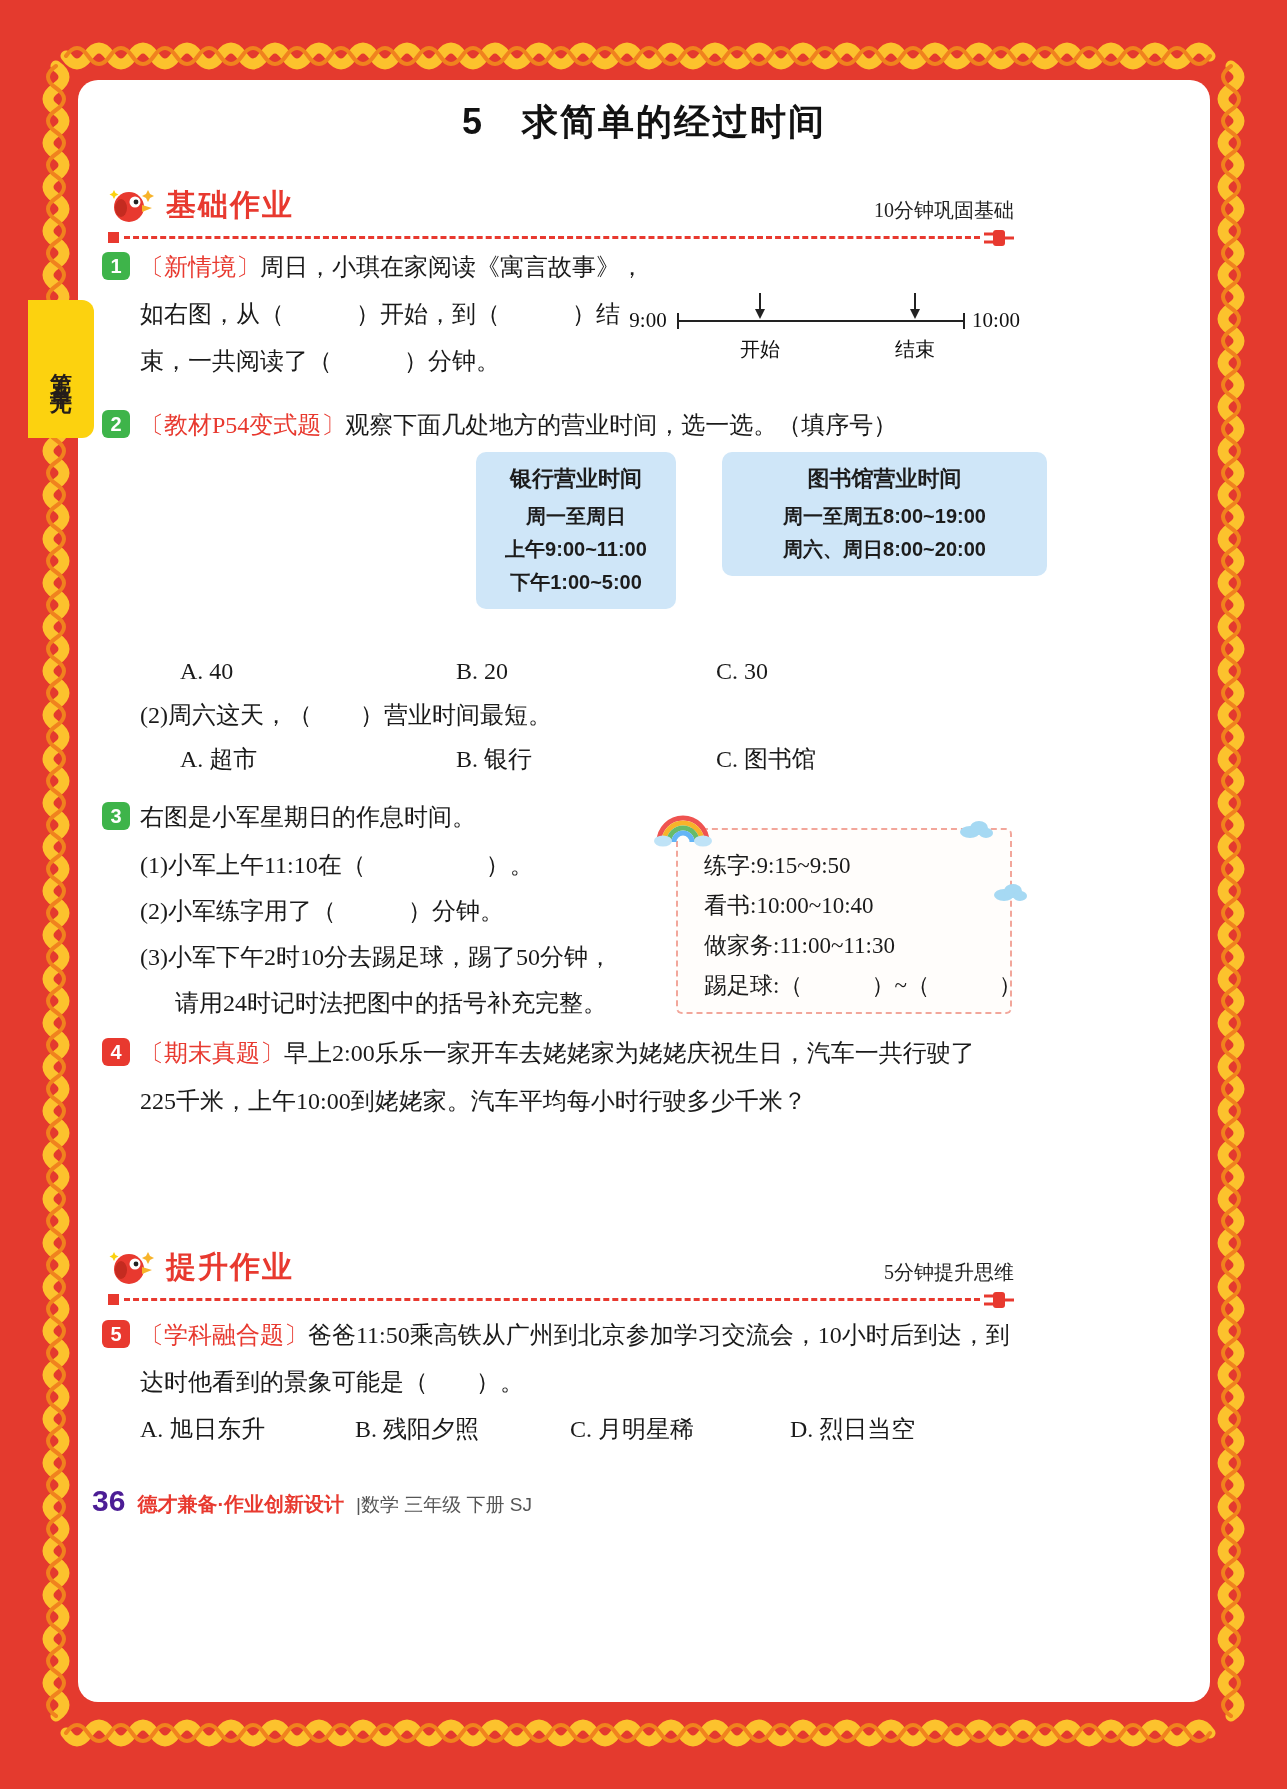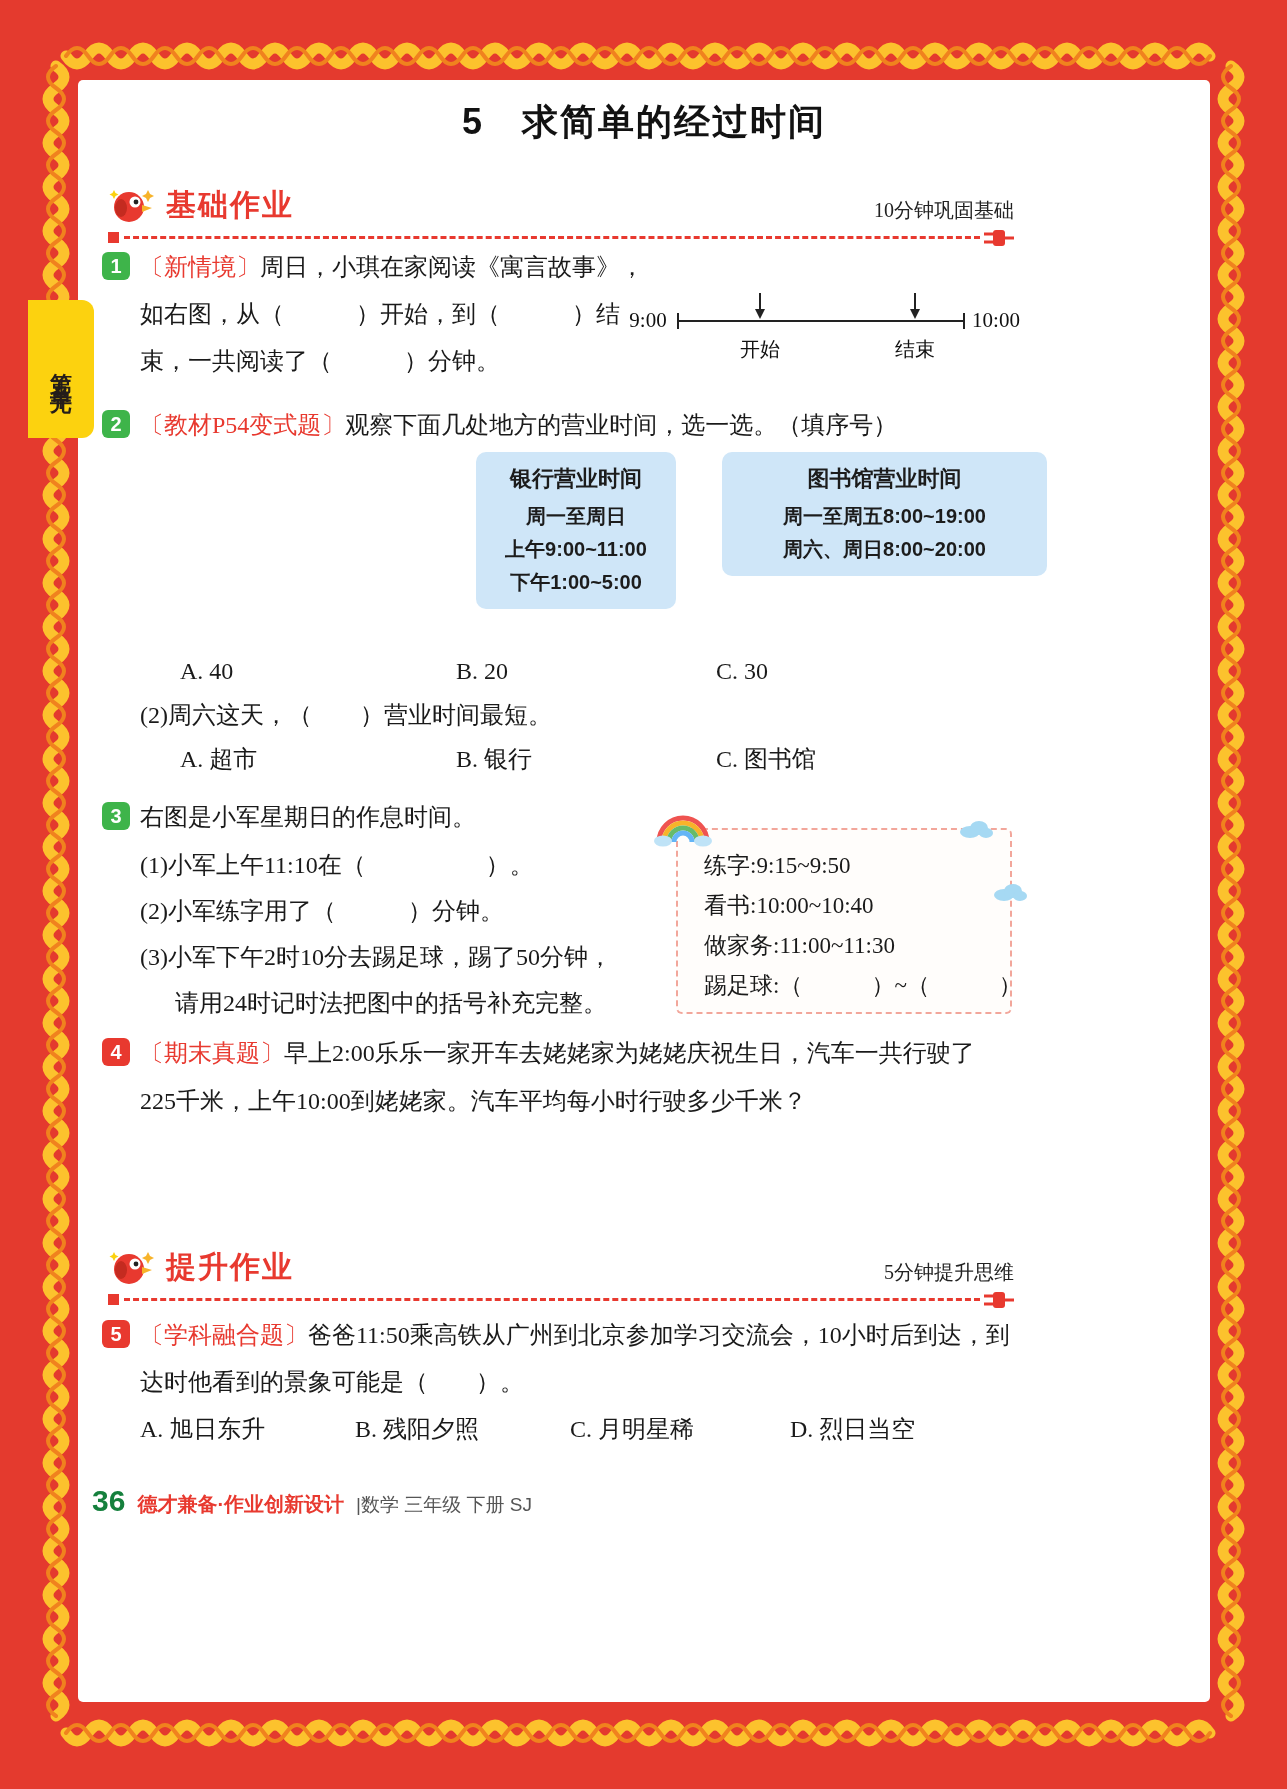--- a/index.html
+++ b/index.html
@@ -1,21 +1,21 @@
 <!DOCTYPE html>
 <html><head>
 <meta charset="utf-8">
 <style>
   * { margin:0; padding:0; box-sizing:border-box; }
   html,body { width:1287px; height:1789px; }
   body { position:relative; background:#e43a2e; overflow:hidden;
          font-family:"Liberation Serif","DejaVu Serif",serif; color:#1a1a1a; }
   #border-waves { position:absolute; left:0; top:0; z-index:1; }
   .page { position:absolute; left:78px; top:80px; width:1132px; height:1622px;
-          background:#ffffff; border-radius:5px; z-index:2; }
+          background:#ffffff; border-radius:20px; z-index:2; }
   .unit-tab { position:absolute; left:28px; top:300px; width:66px; height:138px;
               background:#fcd20f; border-radius:0 12px 12px 0; z-index:4;
               display:flex; align-items:center; justify-content:center; }
   .unit-tab span { writing-mode:vertical-rl; text-orientation:upright;
                    font-family:"Liberation Sans","DejaVu Sans",sans-serif;
                    font-weight:bold; font-size:22px; color:#241d1a; letter-spacing:7px; }
   .page-title { position:absolute; top:18px; left:0; width:100%; text-align:center;
                 font-family:"Liberation Sans","DejaVu Sans",sans-serif;
                 font-weight:bold; font-size:36px; color:#121212; letter-spacing:2px; }
   
@@ -50,21 +50,21 @@
            padding:16px 0 0 26px; }
   .sched .line { font-size:23px; line-height:40px; white-space:nowrap; }
   .sched .rainbow { position:absolute; left:-24px; top:-26px; }
   .sched .cloud1 { position:absolute; right:16px; top:-11px; }
   .sched .cloud2 { position:absolute; right:-18px; top:52px; }
   .timeline { position:absolute; left:542px; top:210px; }
   .tl-time { font-family:"Liberation Serif","DejaVu Serif",serif; font-size:21px; fill:#111; }
   .tl-label { font-family:"Liberation Serif","DejaVu Serif",serif; font-size:20px; fill:#111; }
   .footer { position:absolute; left:14px; top:1404px; display:flex; align-items:baseline; gap:12px;
             font-family:"Liberation Sans","DejaVu Sans",sans-serif; }
-  .footer .pg { font-size:30px; font-weight:bold; color:#15803d; }
+  .footer .pg { font-size:30px; font-weight:bold; color:#4c1d95; }
   .footer .brand { font-size:20px; font-weight:bold; color:#e8392f; }
   .footer .meta { font-size:19px; color:#555; }
 </style>
 </head>
 <body>
 
 <svg id="border-waves" width="1287" height="1789" viewBox="0 0 1287 1789">
     <path d="M 66 56 Q 77 72 88 56 Q 99 40 110 56 Q 121 72 132 56 Q 143 40 154 56 Q 165 72 176 56 Q 187 40 198 56 Q 209 72 220 56 Q 231 40 242 56 Q 253 72 264 56 Q 275 40 286 56 Q 297 72 308 56 Q 319 40 330 56 Q 341 72 352 56 Q 363 40 374 56 Q 385 72 396 56 Q 407 40 418 56 Q 429 72 440 56 Q 451 40 462 56 Q 473 72 484 56 Q 495 40 506 56 Q 517 72 528 56 Q 539 40 550 56 Q 561 72 572 56 Q 583 40 594 56 Q 605 72 616 56 Q 627 40 638 56 Q 649 72 660 56 Q 671 40 682 56 Q 693 72 704 56 Q 715 40 726 56 Q 737 72 748 56 Q 759 40 770 56 Q 781 72 792 56 Q 803 40 814 56 Q 825 72 836 56 Q 847 40 858 56 Q 869 72 880 56 Q 891 40 902 56 Q 913 72 924 56 Q 935 40 946 56 Q 957 72 968 56 Q 979 40 990 56 Q 1001 72 1012 56 Q 1023 40 1034 56 Q 1045 72 1056 56 Q 1067 40 1078 56 Q 1089 72 1100 56 Q 1111 40 1122 56 Q 1133 72 1144 56 Q 1155 40 1166 56 Q 1177 72 1188 56 Q 1199 40 1210 56" fill="none" stroke="#fcc22d" stroke-width="11" stroke-linecap="round"></path>
     <path d="M 66 56 Q 77 40 88 56 Q 99 72 110 56 Q 121 40 132 56 Q 143 72 154 56 Q 165 40 176 56 Q 187 72 198 56 Q 209 40 220 56 Q 231 72 242 56 Q 253 40 264 56 Q 275 72 286 56 Q 297 40 308 56 Q 319 72 330 56 Q 341 40 352 56 Q 363 72 374 56 Q 385 40 396 56 Q 407 72 418 56 Q 429 40 440 56 Q 451 72 462 56 Q 473 40 484 56 Q 495 72 506 56 Q 517 40 528 56 Q 539 72 550 56 Q 561 40 572 56 Q 583 72 594 56 Q 605 40 616 56 Q 627 72 638 56 Q 649 40 660 56 Q 671 72 682 56 Q 693 40 704 56 Q 715 72 726 56 Q 737 40 748 56 Q 759 72 770 56 Q 781 40 792 56 Q 803 72 814 56 Q 825 40 836 56 Q 847 72 858 56 Q 869 40 880 56 Q 891 72 902 56 Q 913 40 924 56 Q 935 72 946 56 Q 957 40 968 56 Q 979 72 990 56 Q 1001 40 1012 56 Q 1023 72 1034 56 Q 1045 40 1056 56 Q 1067 72 1078 56 Q 1089 40 1100 56 Q 1111 72 1122 56 Q 1133 40 1144 56 Q 1155 72 1166 56 Q 1177 40 1188 56 Q 1199 72 1210 56" fill="none" stroke="#f0821e" stroke-width="4" stroke-linecap="round"></path>
     <path d="M 66 1733 Q 77 1749 88 1733 Q 99 1717 110 1733 Q 121 1749 132 1733 Q 143 1717 154 1733 Q 165 1749 176 1733 Q 187 1717 198 1733 Q 209 1749 220 1733 Q 231 1717 242 1733 Q 253 1749 264 1733 Q 275 1717 286 1733 Q 297 1749 308 1733 Q 319 1717 330 1733 Q 341 1749 352 1733 Q 363 1717 374 1733 Q 385 1749 396 1733 Q 407 1717 418 1733 Q 429 1749 440 1733 Q 451 1717 462 1733 Q 473 1749 484 1733 Q 495 1717 506 1733 Q 517 1749 528 1733 Q 539 1717 550 1733 Q 561 1749 572 1733 Q 583 1717 594 1733 Q 605 1749 616 1733 Q 627 1717 638 1733 Q 649 1749 660 1733 Q 671 1717 682 1733 Q 693 1749 704 1733 Q 715 1717 726 1733 Q 737 1749 748 1733 Q 759 1717 770 1733 Q 781 1749 792 1733 Q 803 1717 814 1733 Q 825 1749 836 1733 Q 847 1717 858 1733 Q 869 1749 880 1733 Q 891 1717 902 1733 Q 913 1749 924 1733 Q 935 1717 946 1733 Q 957 1749 968 1733 Q 979 1717 990 1733 Q 1001 1749 1012 1733 Q 1023 1717 1034 1733 Q 1045 1749 1056 1733 Q 1067 1717 1078 1733 Q 1089 1749 1100 1733 Q 1111 1717 1122 1733 Q 1133 1749 1144 1733 Q 1155 1717 1166 1733 Q 1177 1749 1188 1733 Q 1199 1717 1210 1733" fill="none" stroke="#fcc22d" stroke-width="11" stroke-linecap="round"></path>

